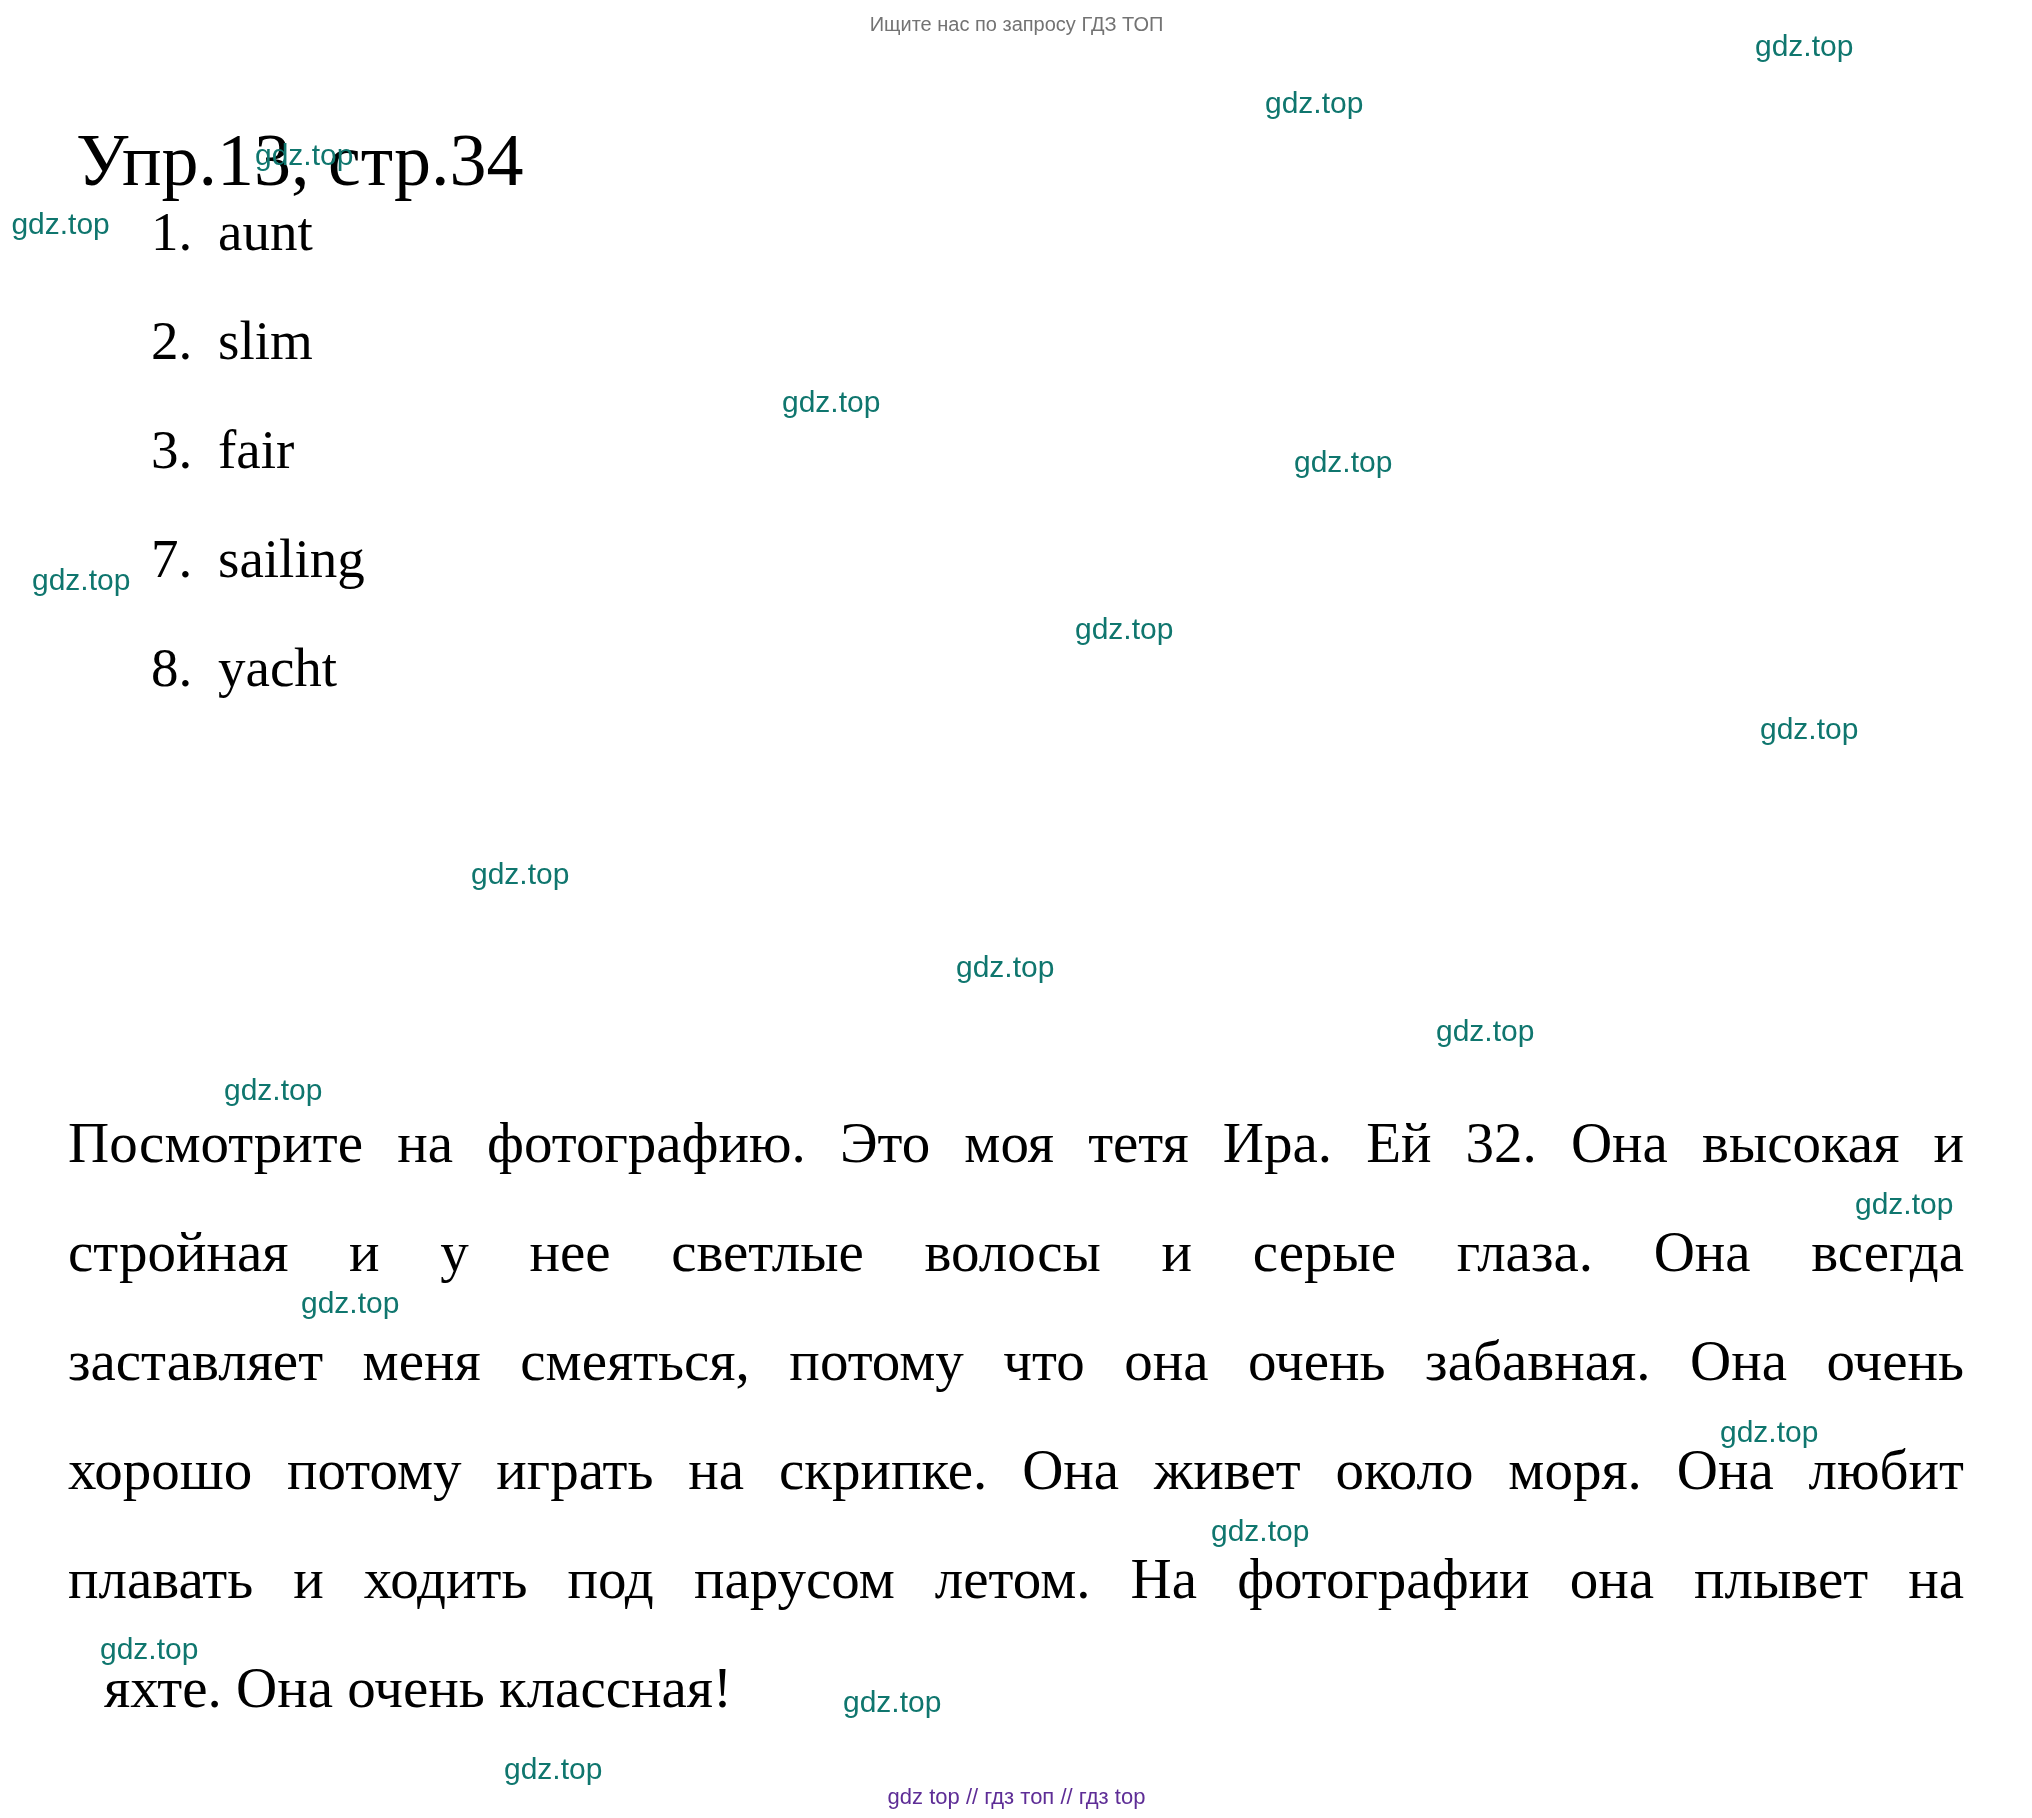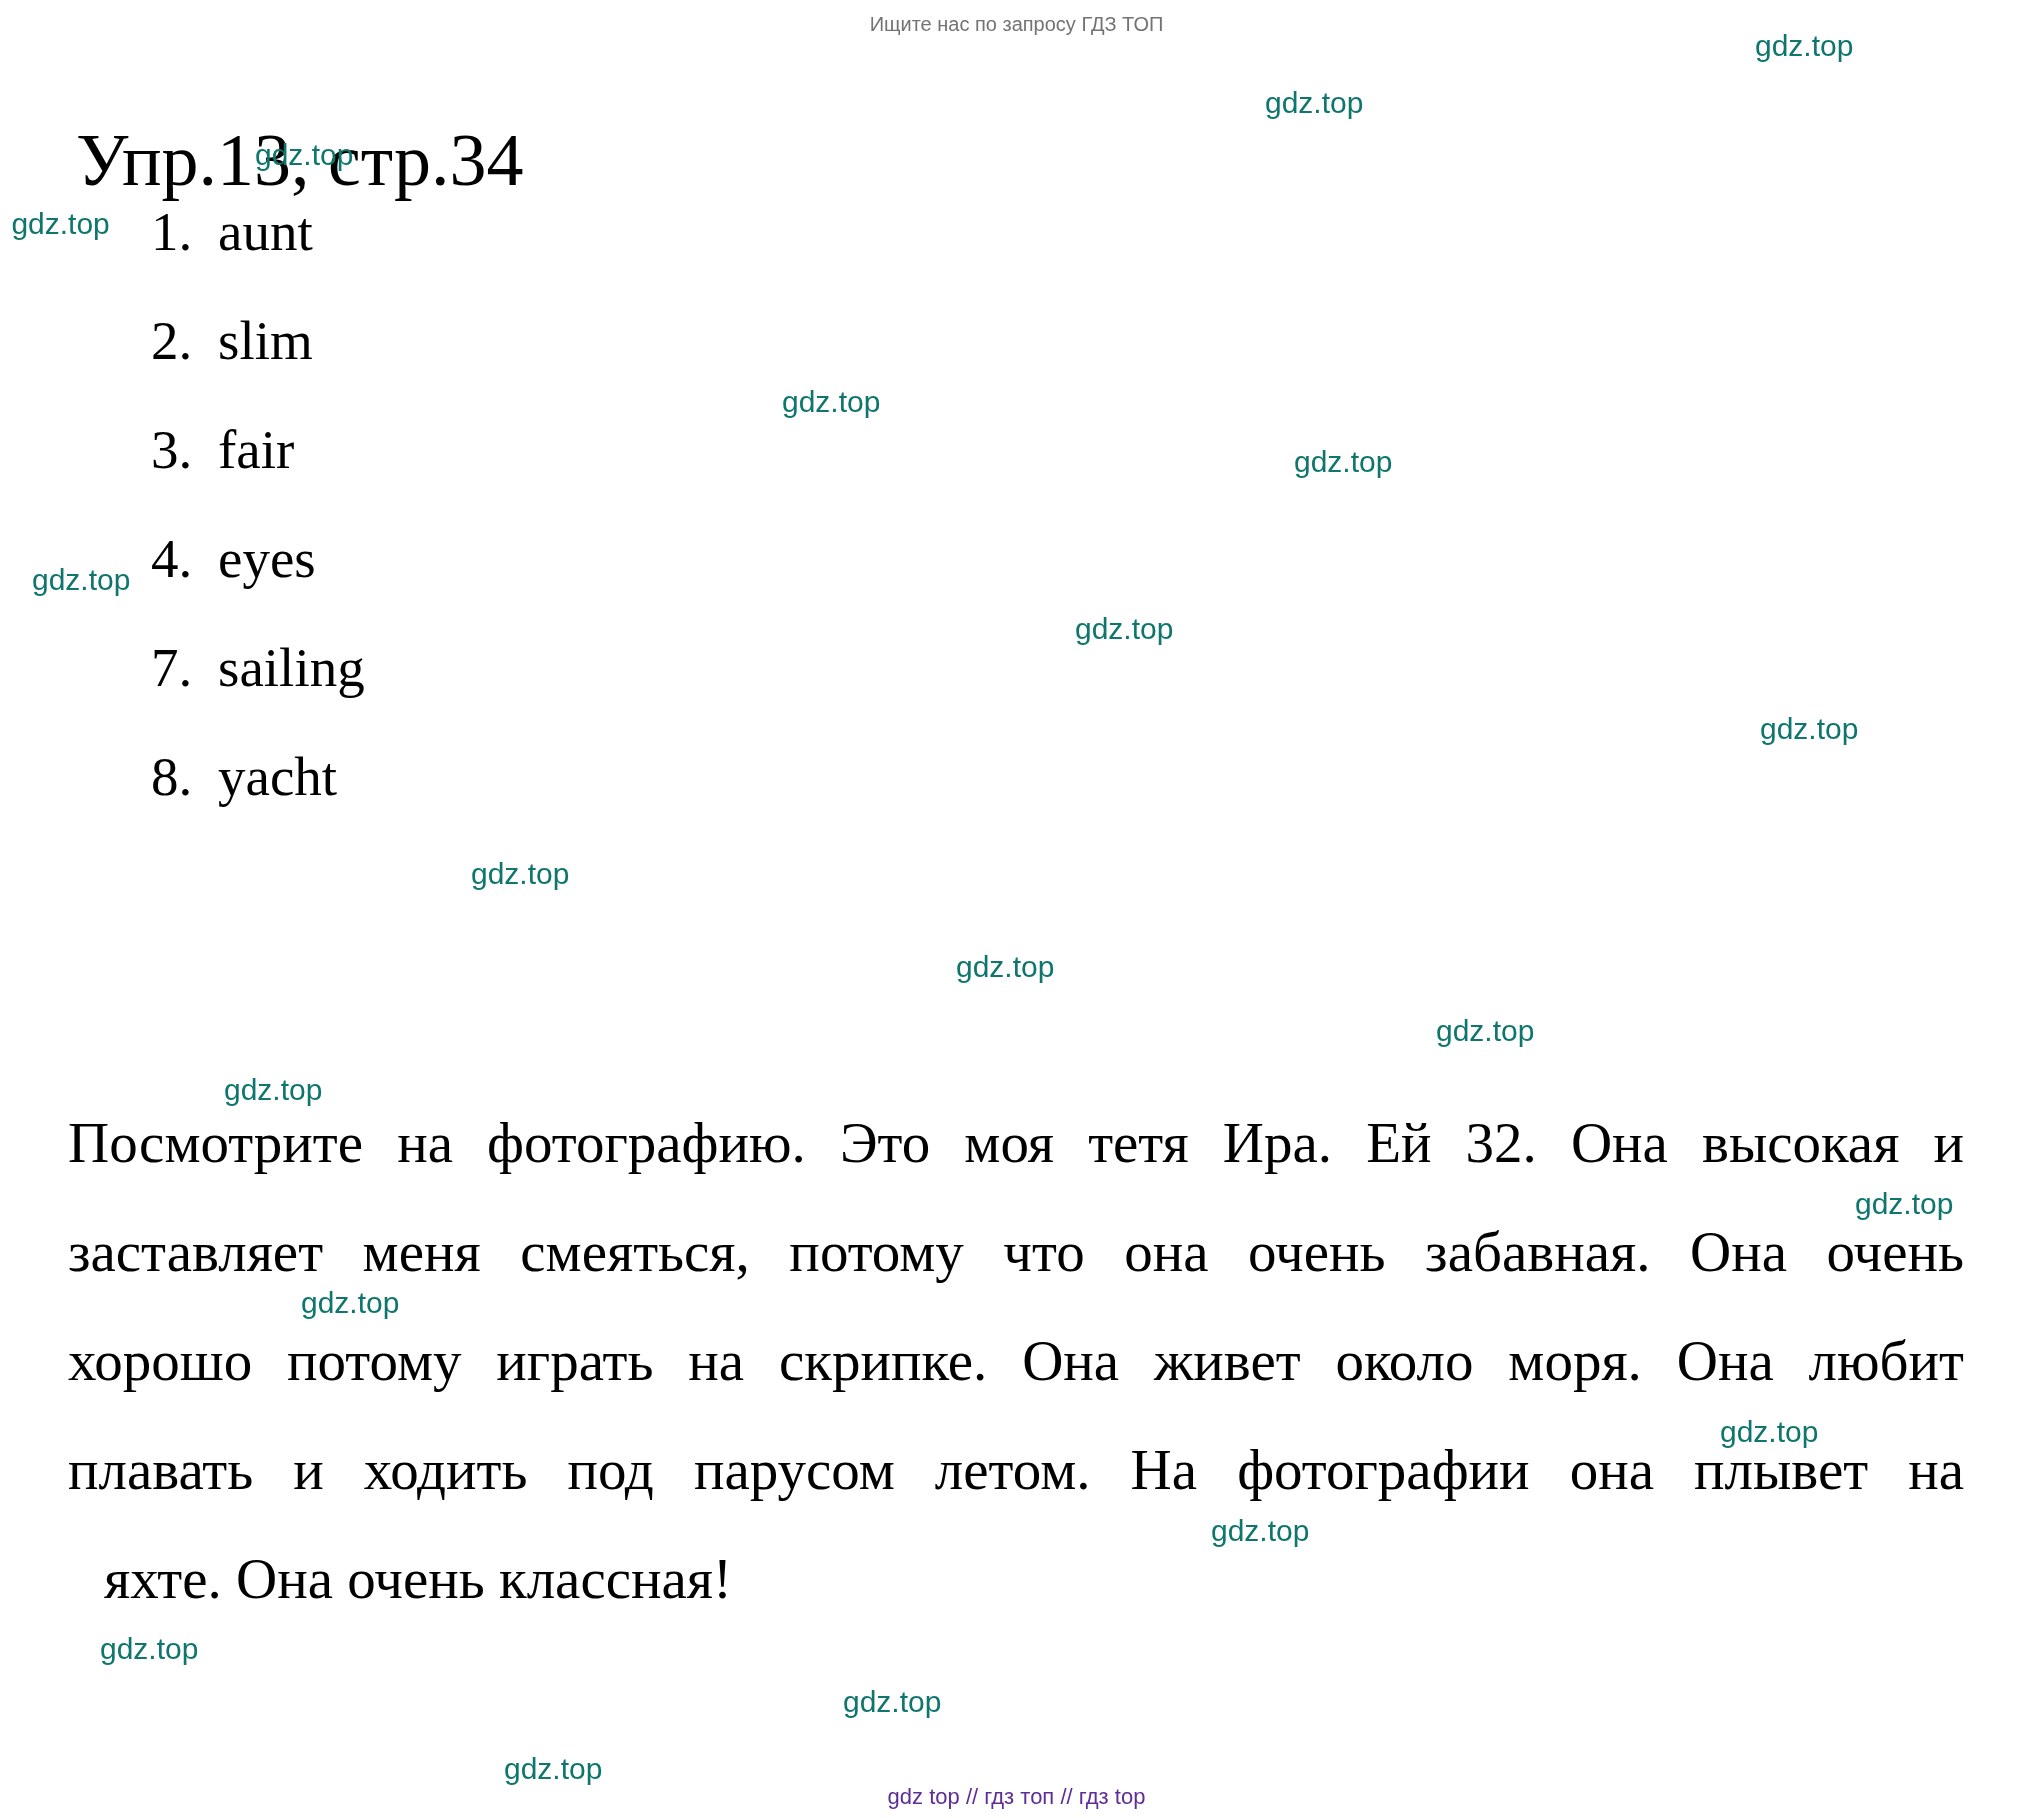--- a/index.html
+++ b/index.html
@@ -62,21 +62,20 @@
 <body>
 
 <div class="promo">Ищите нас по запросу ГДЗ ТОП</div>
 
 <div class="page-title">Упр.13, стр.34</div>
 
 <ul class="answers">
   <li><span class="num">1.</span><span>aunt</span></li>
   <li><span class="num">2.</span><span>slim</span></li>
   <li><span class="num">3.</span><span>fair</span></li>
-  <li><span class="num">4.</span><span>eyes</span></li>
   <li><span class="num">7.</span><span>sailing</span></li>
   <li><span class="num">8.</span><span>yacht</span></li>
 </ul>
 
 <span class="wm" style="left:1755px;top:28.5px;">gdz.top</span>
 <span class="wm" style="left:1265px;top:86px;">gdz.top</span>
 <span class="wm" style="left:255px;top:138px;">gdz.top</span>
 <span class="wm" style="left:11.4px;top:207px;">gdz.top</span>
 <span class="wm" style="left:782px;top:385px;">gdz.top</span>
 <span class="wm" style="left:1294px;top:445px;">gdz.top</span>
@@ -90,20 +89,21 @@
 <span class="wm" style="left:1855px;top:1187px;">gdz.top</span>
 <span class="wm" style="left:301px;top:1286px;">gdz.top</span>
 <span class="wm" style="left:1720px;top:1415px;">gdz.top</span>
 <span class="wm" style="left:1211px;top:1514px;">gdz.top</span>
 <span class="wm" style="left:100px;top:1632px;">gdz.top</span>
 <span class="wm" style="left:843px;top:1685px;">gdz.top</span>
 <span class="wm" style="left:504px;top:1752px;">gdz.top</span>
 
 <div class="translation">
   <div class="tline">Посмотрите на фотографию. Это моя тетя Ира. Ей 32. Она высокая и</div>
+  <div class="tline">стройная и у нее светлые волосы и серые глаза. Она всегда</div>
   <div class="tline">заставляет меня смеяться, потому что она очень забавная. Она очень</div>
   <div class="tline">хорошо потому играть на скрипке. Она живет около моря. Она любит</div>
   <div class="tline">плавать и ходить под парусом летом. На фотографии она плывет на</div>
   <div class="tline last">яхте. Она очень классная!</div>
 </div>
 
 <div class="footer">gdz top  //  гдз топ  //  гдз top</div>
 
 
 </body></html>

